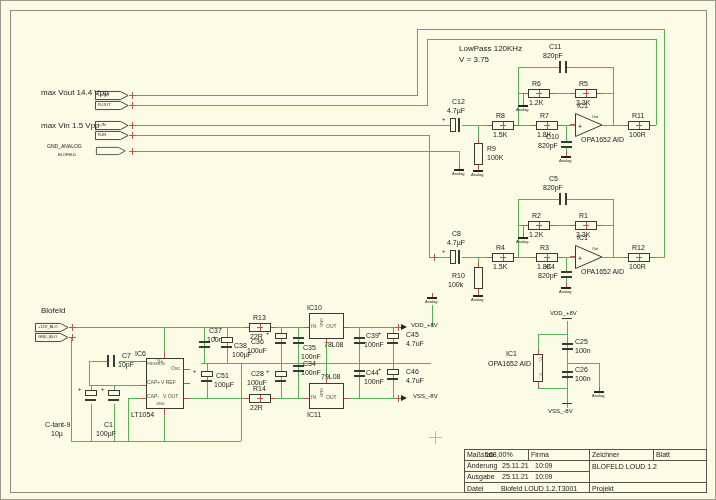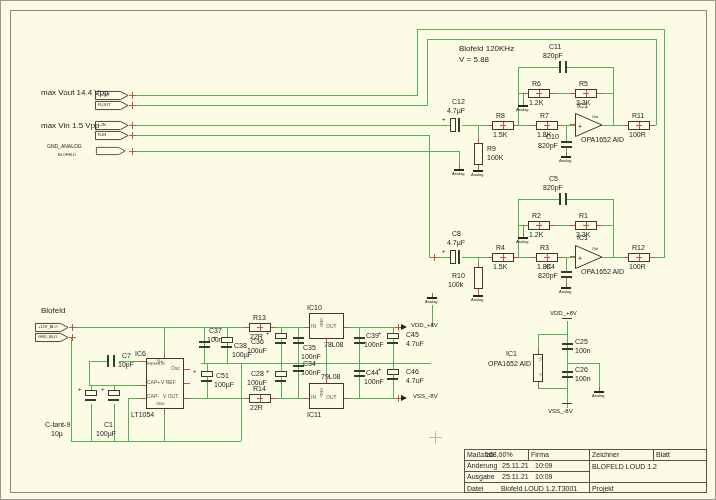--- a/index.html
+++ b/index.html
@@ -445,22 +445,22 @@
     <div class="" style="position: absolute; left: 560px; top: 286px; width: 10px; height: 2px; background: rgb(38, 38, 31);"></div>
     <div class="t" style="left: 558px; top: 289px; font-size: 4px; color: rgb(38, 38, 31);">Analog</div>
     <div class="" style="position: absolute; left: 431px; top: 292px; width: 1px; height: 4px; background: rgb(192, 84, 76);"></div>
     <div class="" style="position: absolute; left: 426px; top: 296px; width: 10px; height: 2px; background: rgb(38, 38, 31);"></div>
     <div class="t" style="left: 424px; top: 299px; font-size: 4px; color: rgb(38, 38, 31);">Analog</div>
     <div class="" style="position: absolute; left: 598px; top: 386px; width: 1px; height: 4px; background: rgb(192, 84, 76);"></div>
     <div class="" style="position: absolute; left: 593px; top: 390px; width: 10px; height: 2px; background: rgb(38, 38, 31);"></div>
     <div class="t" style="left: 591px; top: 393px; font-size: 4px; color: rgb(38, 38, 31);">Analog</div>
     <div class="" style="position: absolute; left: 400px; top: 323px; width: 0px; height: 0px; border-top: 3px solid transparent; border-bottom: 3px solid transparent; border-left: 6px solid rgb(38, 38, 31);"></div>
     <div class="" style="position: absolute; left: 400px; top: 394px; width: 0px; height: 0px; border-top: 3px solid transparent; border-bottom: 3px solid transparent; border-left: 6px solid rgb(38, 38, 31);"></div>
-    <div class="t" style="left: 458px; top: 44px; font-size: 8px;">Blofeld 120KHz</div>
-    <div class="t" style="left: 458px; top: 55px; font-size: 8px;">V = 5.88</div>
+    <div class="t" style="left: 458px; top: 44px; font-size: 8px;">LowPass 120KHz</div>
+    <div class="t" style="left: 458px; top: 55px; font-size: 8px;">V = 3.75</div>
     <div class="t" style="left: 40px; top: 88px; font-size: 8px;">max Vout 14.4 Vpp</div>
     <div class="t" style="left: 40px; top: 121px; font-size: 8px;">max Vin 1.5 Vpp</div>
     <div class="t" style="left: 46px; top: 143px; font-size: 5px;">GND_ANALOG</div>
     <div class="t" style="left: 57px; top: 152px; font-size: 4px;">BLOFELD</div>
     <div class="t" style="left: 40px; top: 306px; font-size: 8px;">Blofeld</div>
     <div class="t" style="left: 591px; top: 114px; font-size: 4px;">Out</div>
     <div class="t" style="left: 591px; top: 246px; font-size: 4px;">Out</div>
     <div class="t" style="left: 410px; top: 321px; font-size: 6px;">VDD_+8V</div>
     <div class="t" style="left: 412px; top: 392px; font-size: 6px;">VSS_-8V</div>
     <div class="t" style="left: 549px; top: 309px; font-size: 6px;">VDD_+8V</div>

